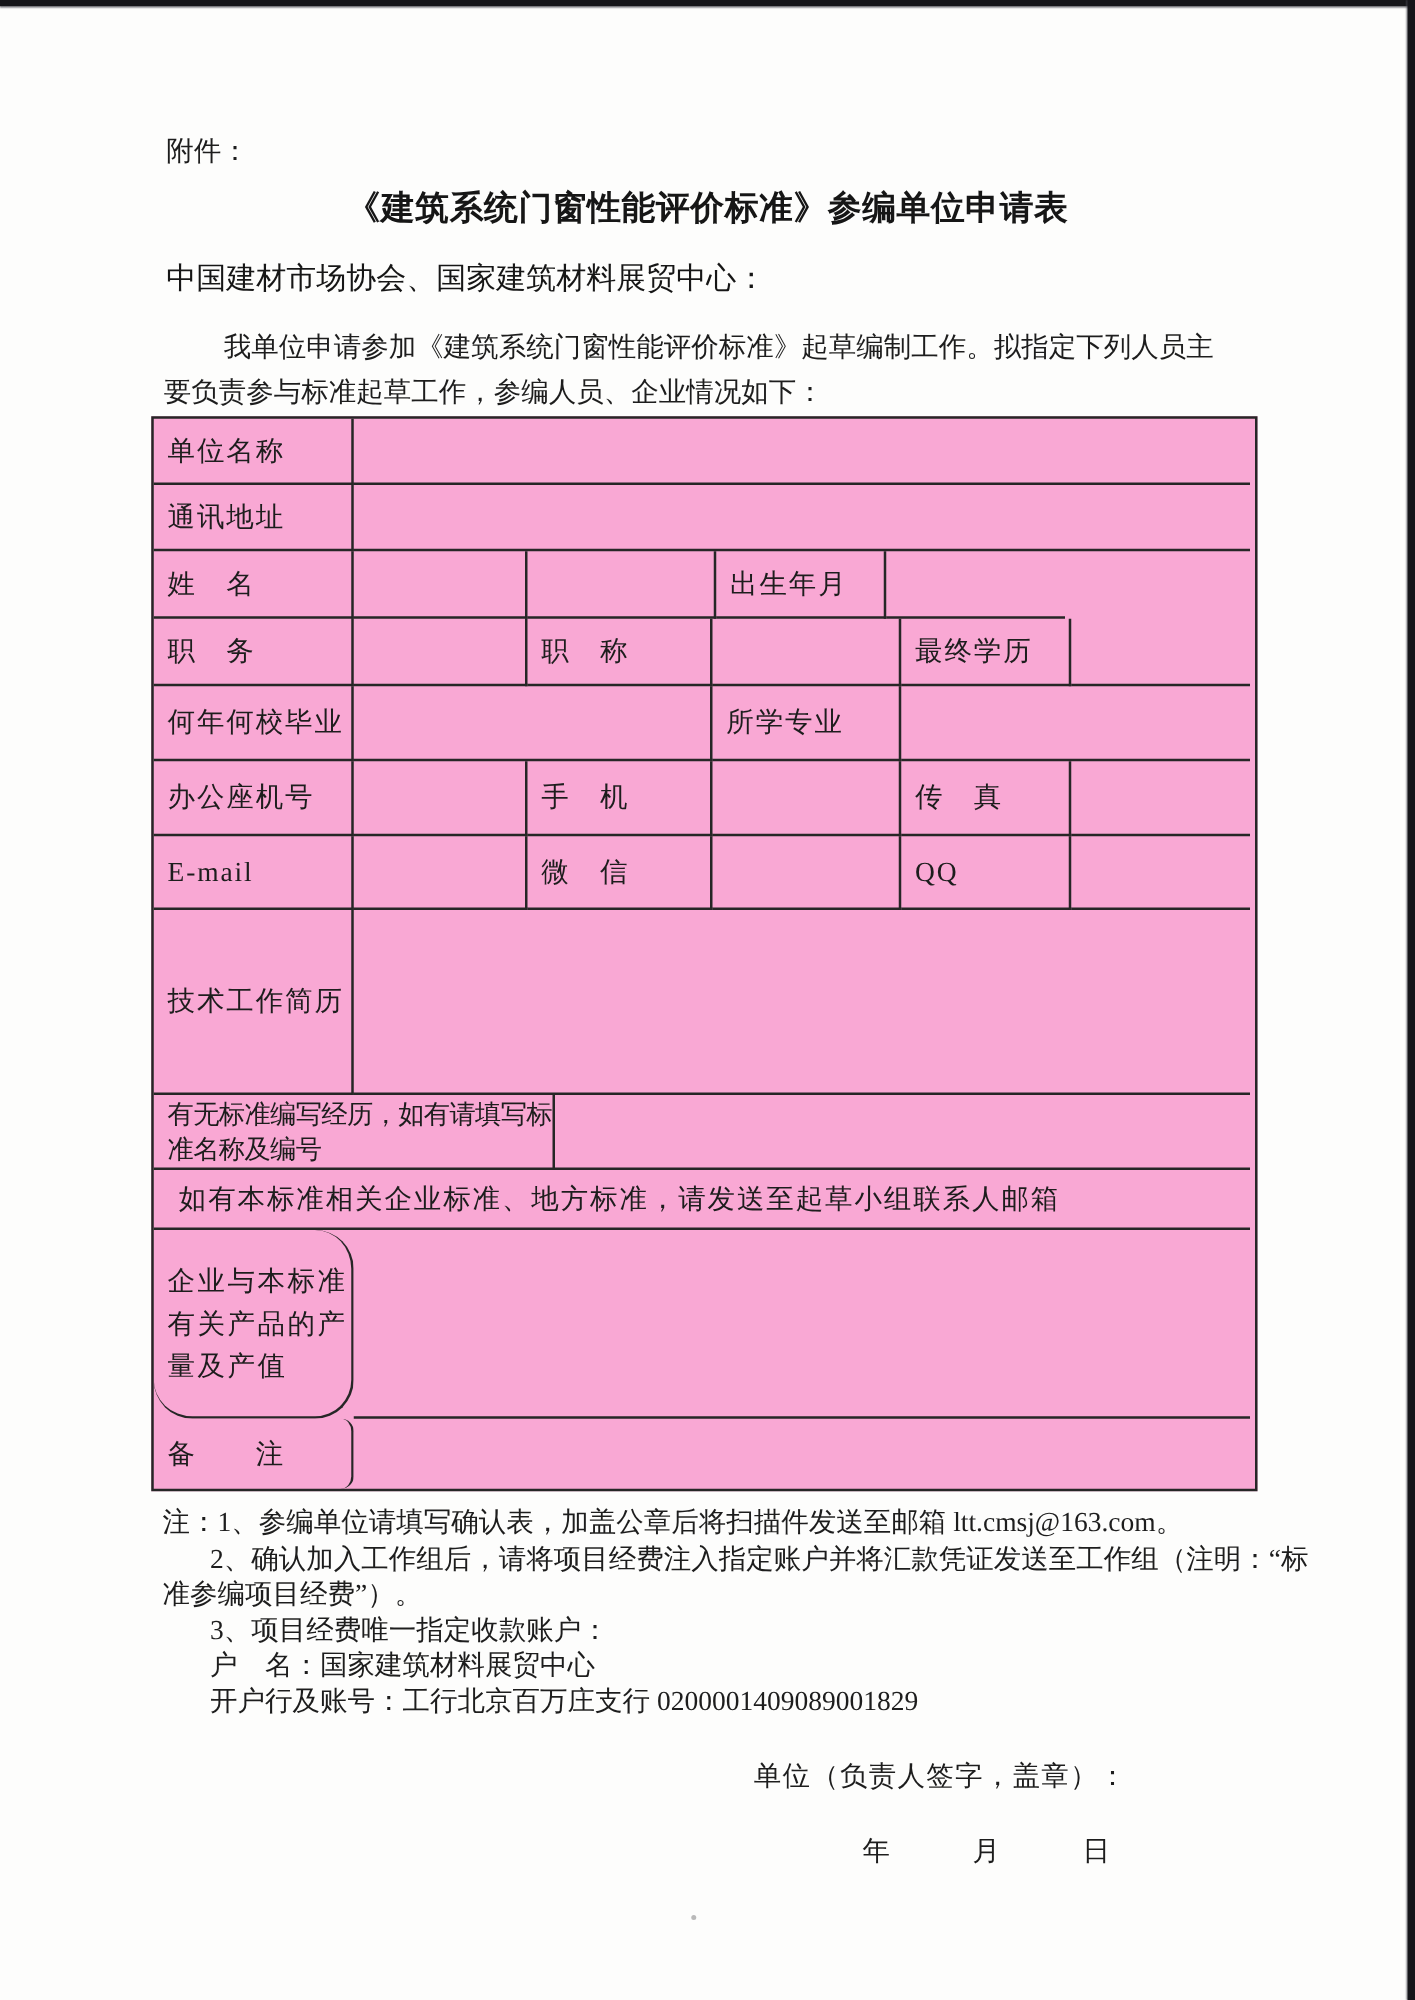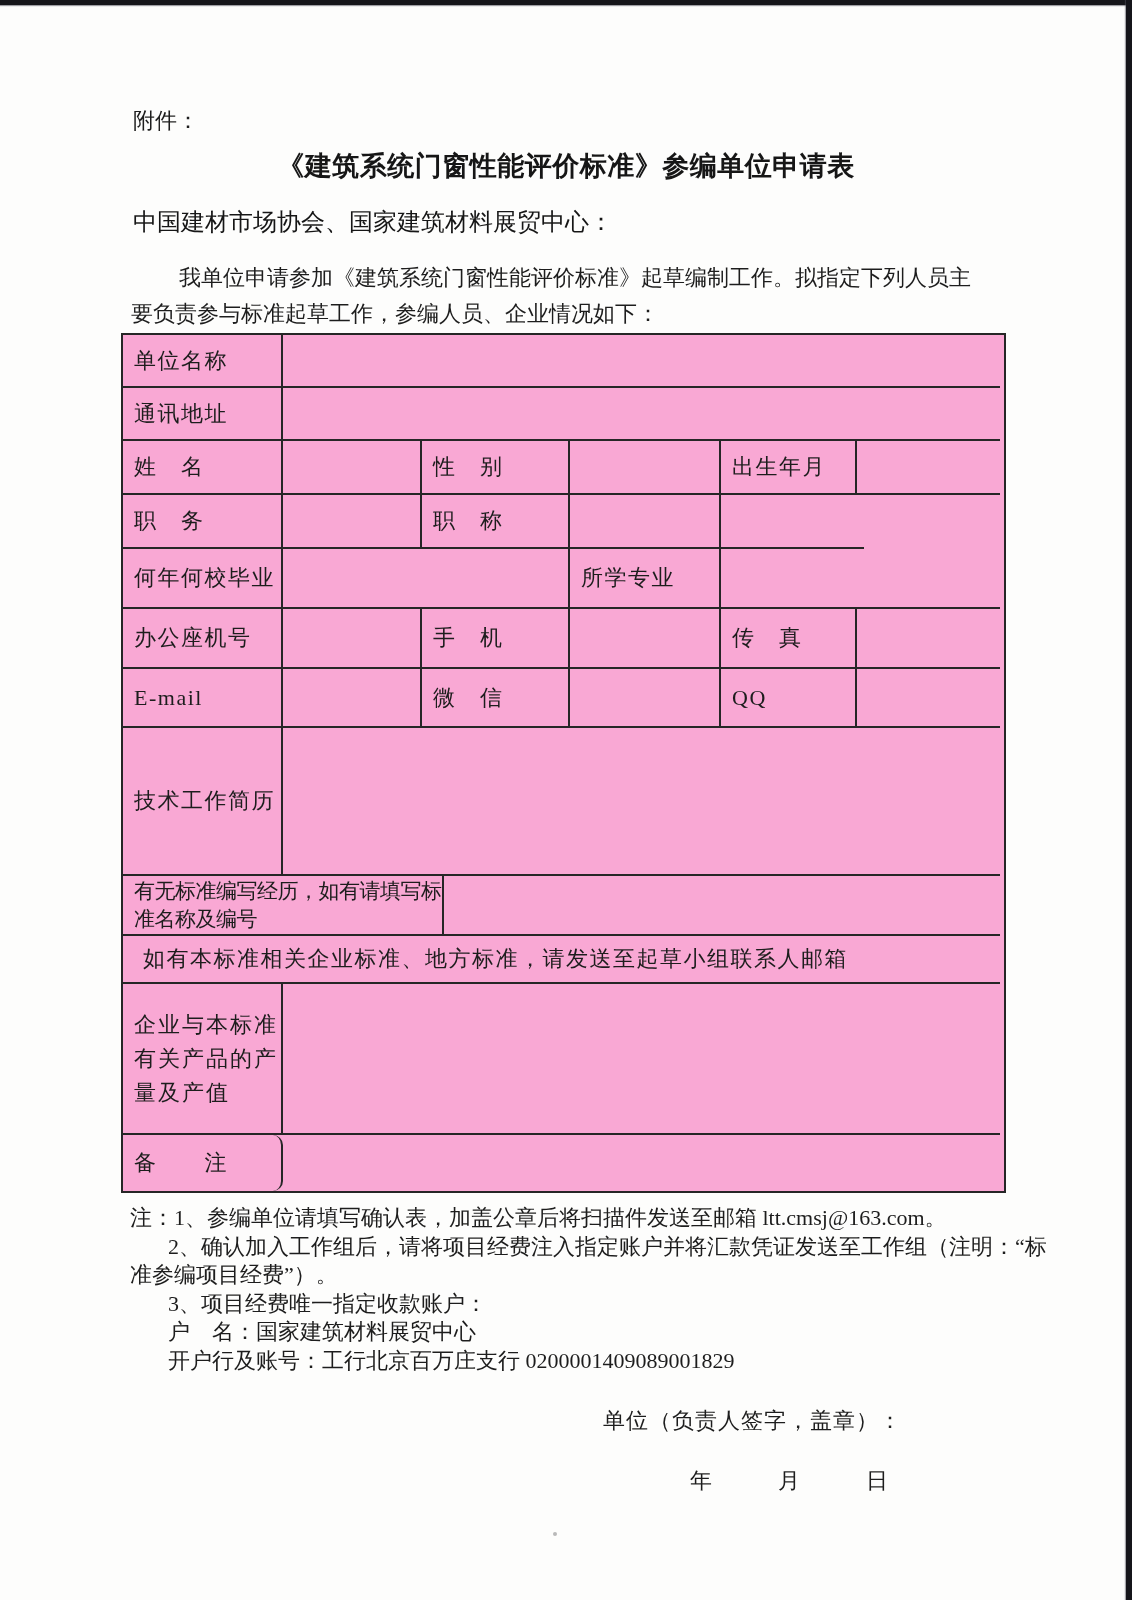--- a/index.html
+++ b/index.html
@@ -24,21 +24,21 @@
   
   .tbl{position:absolute;left:121px;top:333px;width:881px;border:2px solid #262626;background:#f9a8d4;}
   .trow{display:flex;}
   .tcell{box-sizing:border-box;border-right:2px solid #262626;border-bottom:2px solid #262626;
     display:flex;align-items:center;padding:2px 2px 2px 11px;font-size:22px;letter-spacing:1.5px;
     overflow:visible;}
   .tcell:last-child{border-right:none;padding-left:20px;}
   .trow:last-child .tcell{border-bottom:none;border-radius:10px;}
   .pre{white-space:pre;line-height:30px;}
   .small{font-size:21px;letter-spacing:-0.5px;line-height:28px;}
-  .spread{letter-spacing:2px;line-height:34px;}
+  .spread{letter-spacing:2px;line-height:34px;border-radius:31px;}
   .w1{width:160px}.w2{width:139px}.w3{width:148px}.w4{width:151px}.w5{width:136px}.w6{width:143px}
   .w23{width:287px}.w56{width:279px}.w9l{width:321px}.w9r{width:556px}.wfull{width:877px}.wval{width:717px}
 
   
   .notes{position:absolute;left:130px;top:1204px;width:880px;font-size:22px;line-height:28.5px;}
   .note-line{white-space:pre;}
   .note-indent{padding-left:38px;}
 
   .signature{position:absolute;left:603px;top:1406px;font-size:22px;letter-spacing:1px;}
   .dateline{position:absolute;left:690px;top:1466px;font-size:22px;white-space:pre;}
@@ -65,31 +65,31 @@
     </div>
 
     <div class="trow" style="height:53px">
       <div class="tcell w1">通讯地址</div>
       <div class="tcell wval"></div>
     </div>
 
     <div class="trow" style="height:54px">
       <div class="tcell w1">姓　名</div>
       <div class="tcell w2"></div>
-      <div class="tcell w3">性　别</div>
       <div class="tcell w4"></div>
       <div class="tcell w5">出生年月</div>
       <div class="tcell w6"></div>
     </div>
 
     <div class="trow" style="height:54px">
       <div class="tcell w1">职　务</div>
       <div class="tcell w2"></div>
       <div class="tcell w3">职　称</div>
       <div class="tcell w4"></div>
+      <div class="tcell w5">最终学历</div>
       <div class="tcell w6"></div>
     </div>
 
     <div class="trow" style="height:60px">
       <div class="tcell w1">何年何校毕业</div>
       <div class="tcell w23"></div>
       <div class="tcell w4">所学专业</div>
       <div class="tcell w56"></div>
     </div>
 

